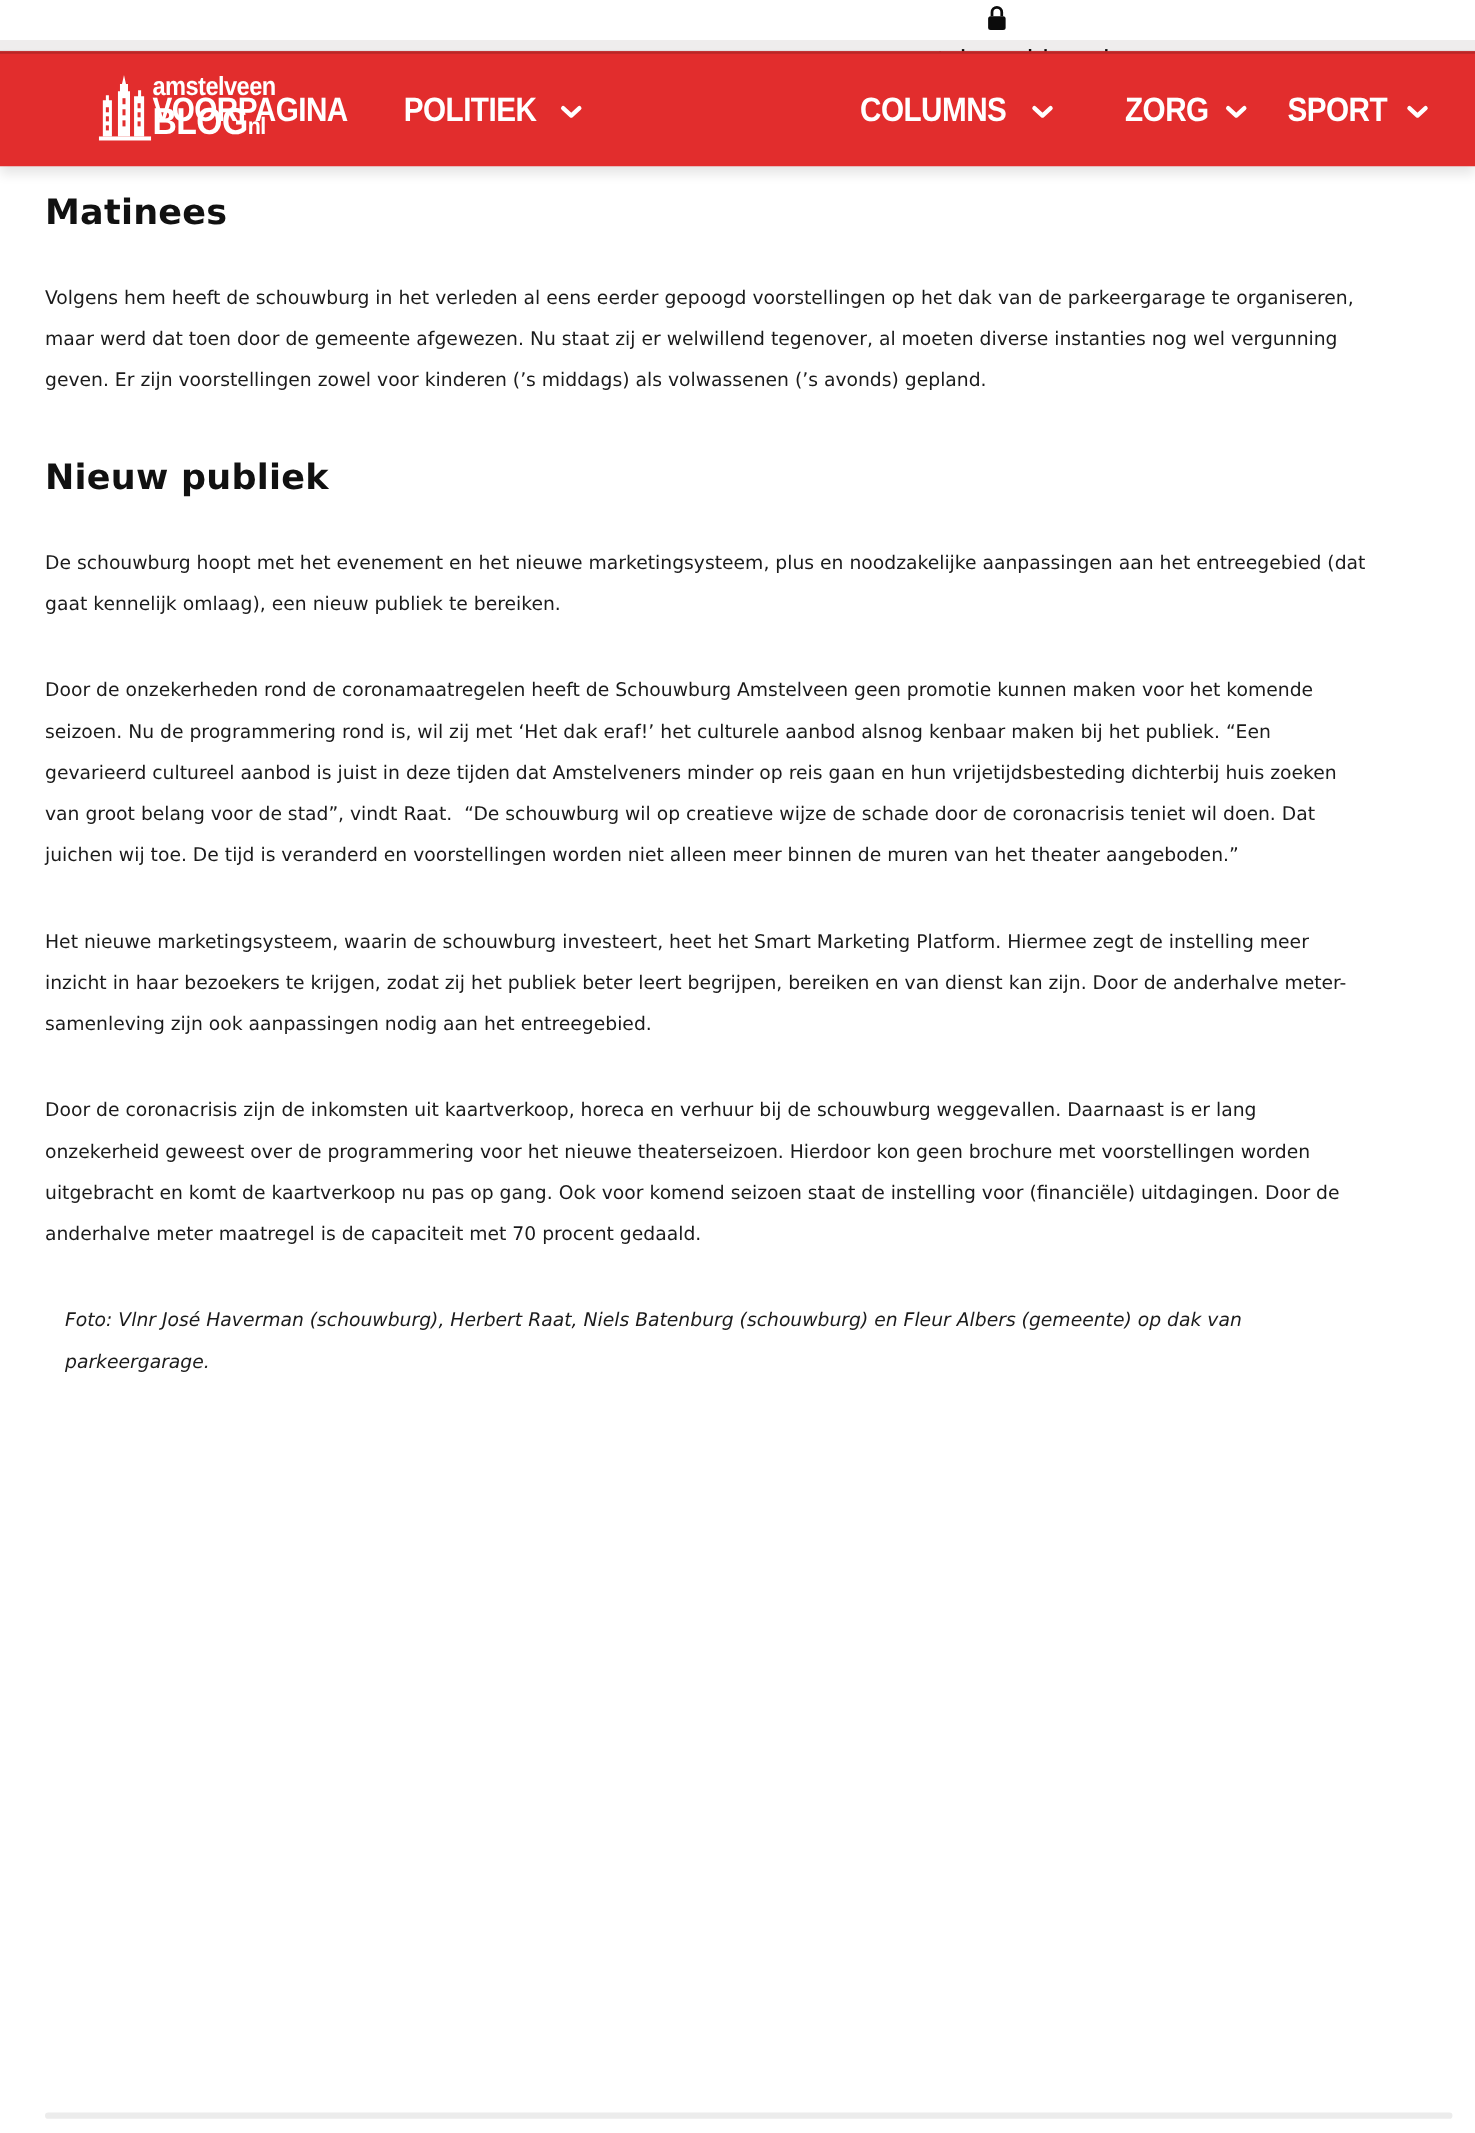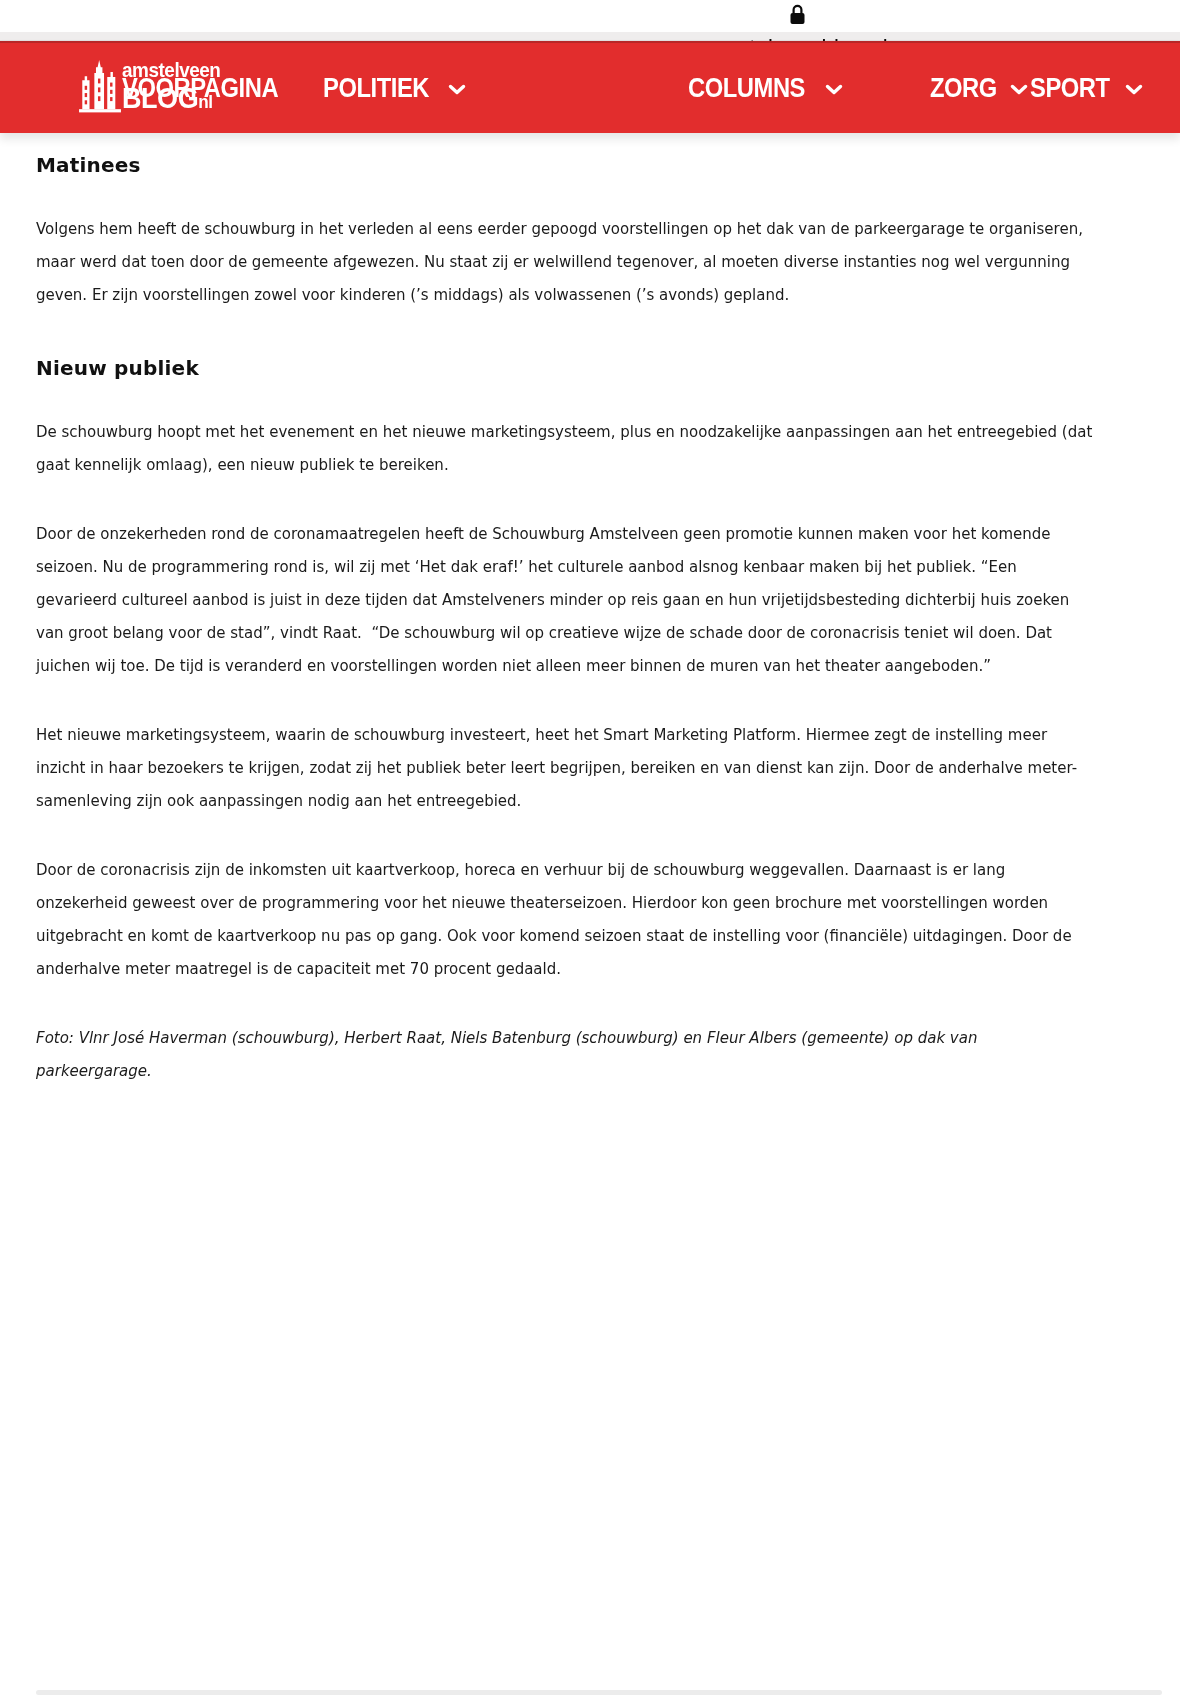--- a/index.html
+++ b/index.html
@@ -69,31 +69,31 @@
   }
   .logo-line2 .suffix { font-size: 19px; font-weight: 700; }
 
   
   .content {
     padding: 10px 36px 0 36px;
     max-width: 1130px;
   }
   .section-heading {
     margin-top: 44px;
-    font-size: 20px; font-weight: 700; color: #111;
+    font-size: 28px; font-weight: 700; color: #111;
     letter-spacing: 0.2px;
   }
   .section-heading:first-child { margin-top: 10px; }
   .content p {
     margin-top: 36px;
     font-size: 15px; line-height: 33px;
     white-space: pre-wrap;
     color: var(--text, #1b1b1b);
   }
-  .photo-caption { font-style: italic; }
+  .photo-caption { font-style: italic; margin-left: 16px; }
 
   .divider {
     position: absolute; left: 36px; right: 18px; top: 1690px;
     height: 5px; border-radius: 3px;
     background: var(--divider, #ececec);
   }
 </style>
 </head>
 <body>
 
@@ -155,21 +155,21 @@
 
   <a class="nav-item" style="left:688px;">
     <span class="nav-label">COLUMNS</span>
     <span class="chevron">
       <svg width="18" height="12" viewBox="0 0 18 12">
           <polyline points="2.5,2.5 9,8.5 15.5,2.5" fill="none" stroke="#fff" stroke-width="3.4" stroke-linecap="round" stroke-linejoin="round"></polyline>
         </svg>
     </span>
   </a>
 
-  <a class="nav-item" style="left:930px;">
+  <a class="nav-item" style="left:900px;">
     <span class="nav-label">ZORG</span>
     <span class="chevron">
       <svg width="18" height="12" viewBox="0 0 18 12">
           <polyline points="2.5,2.5 9,8.5 15.5,2.5" fill="none" stroke="#fff" stroke-width="3.4" stroke-linecap="round" stroke-linejoin="round"></polyline>
         </svg>
     </span>
   </a>
 
   <a class="nav-item" style="left:1030px;">
     <span class="nav-label">SPORT</span>

